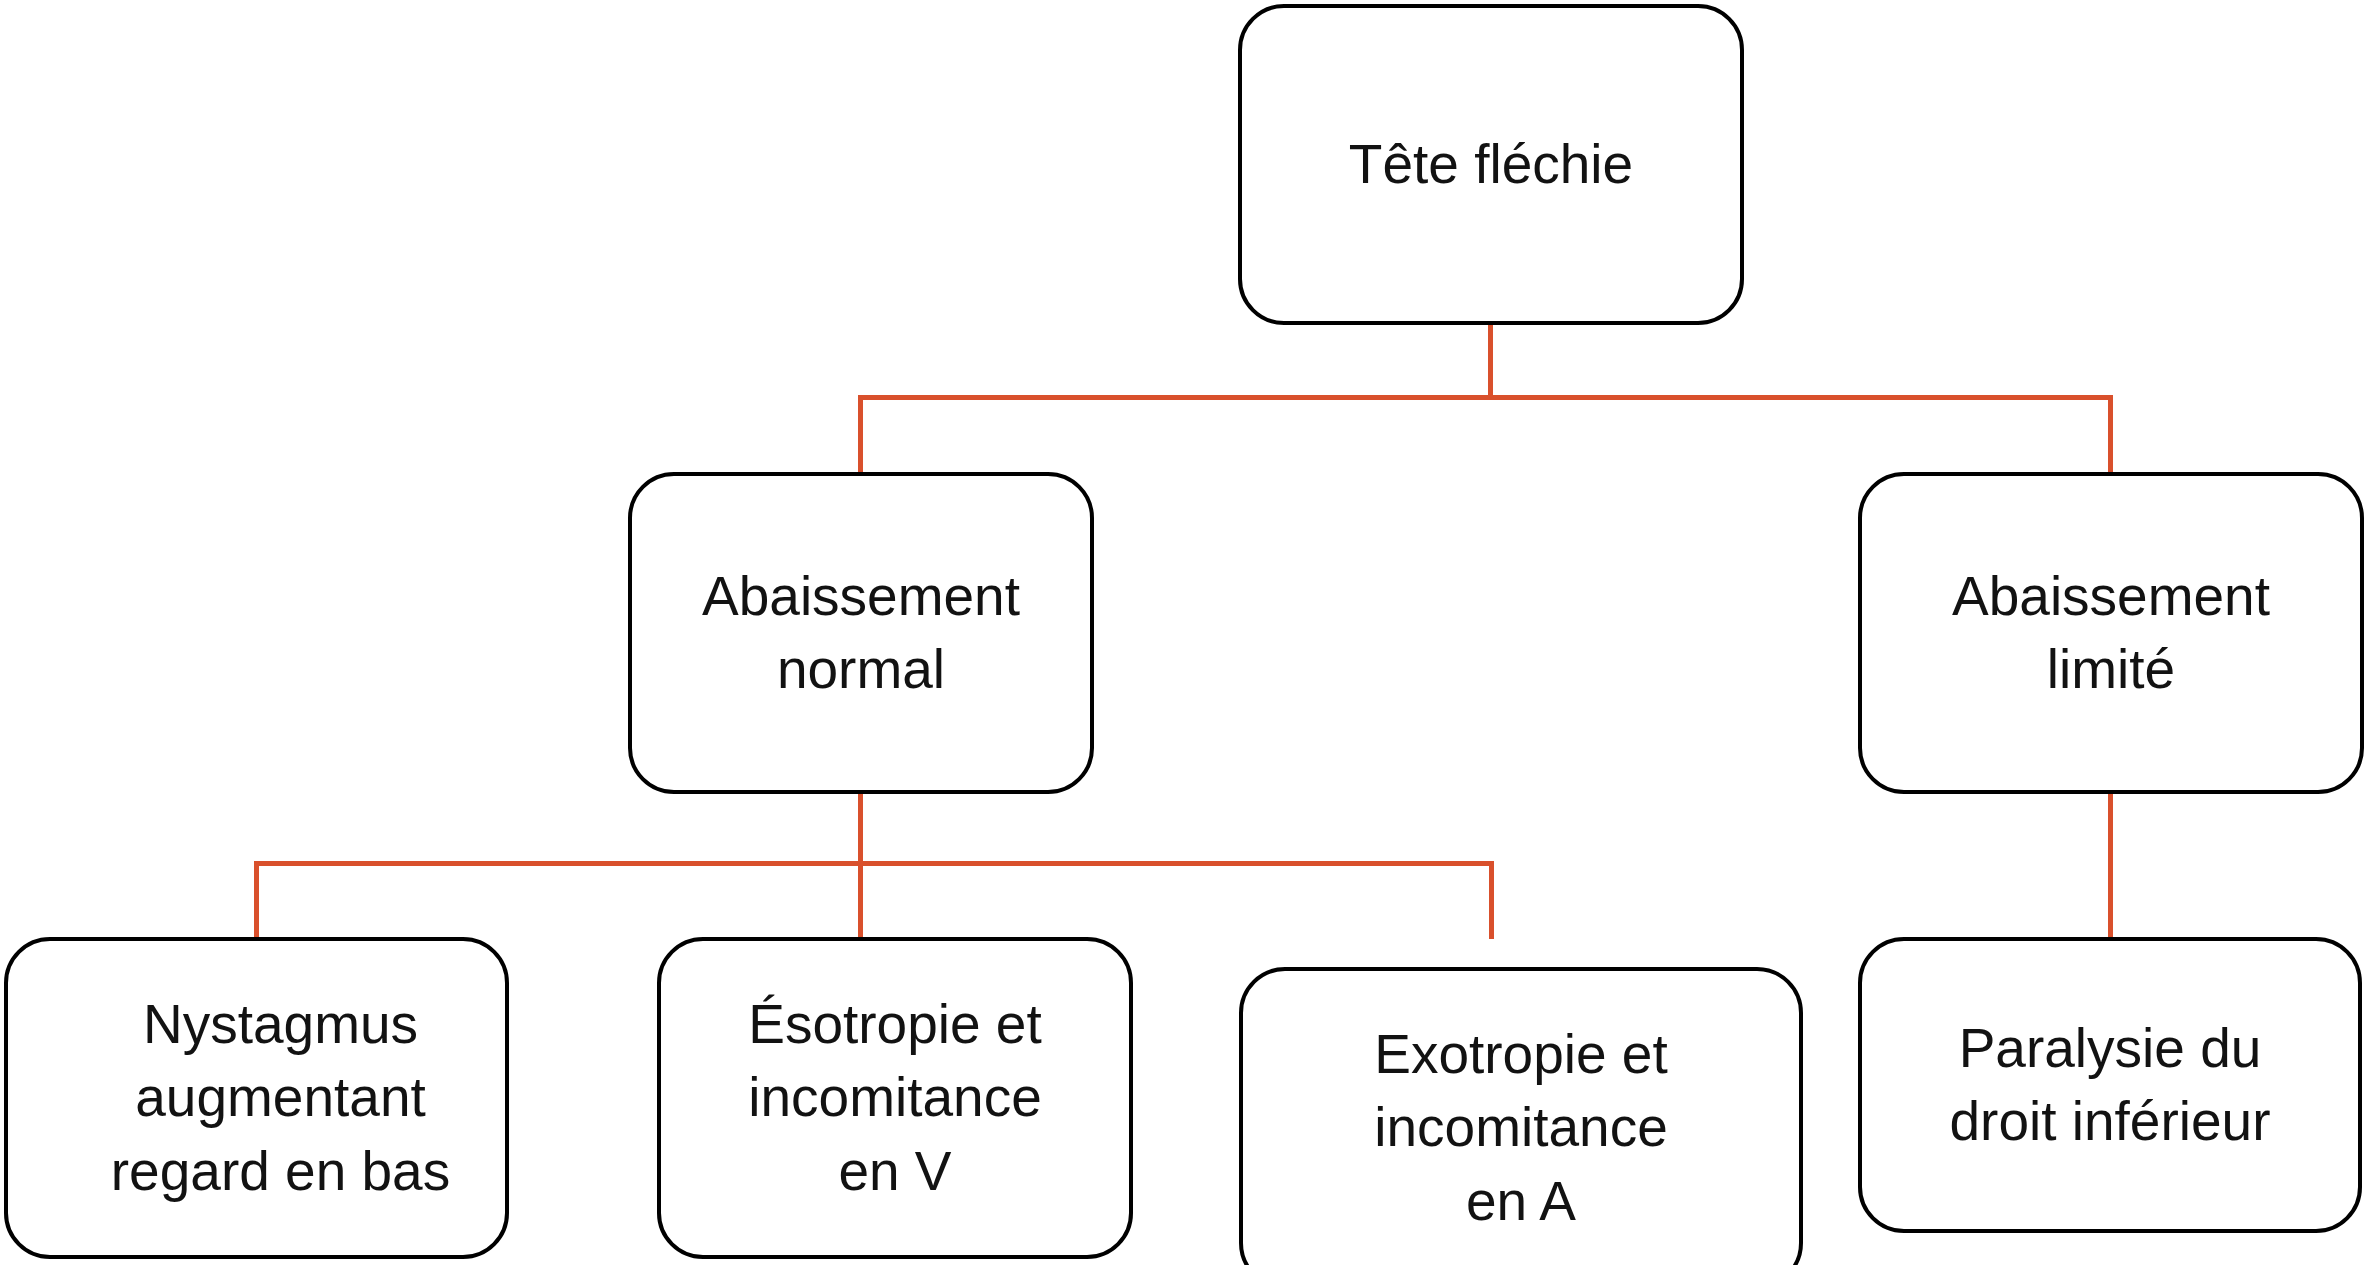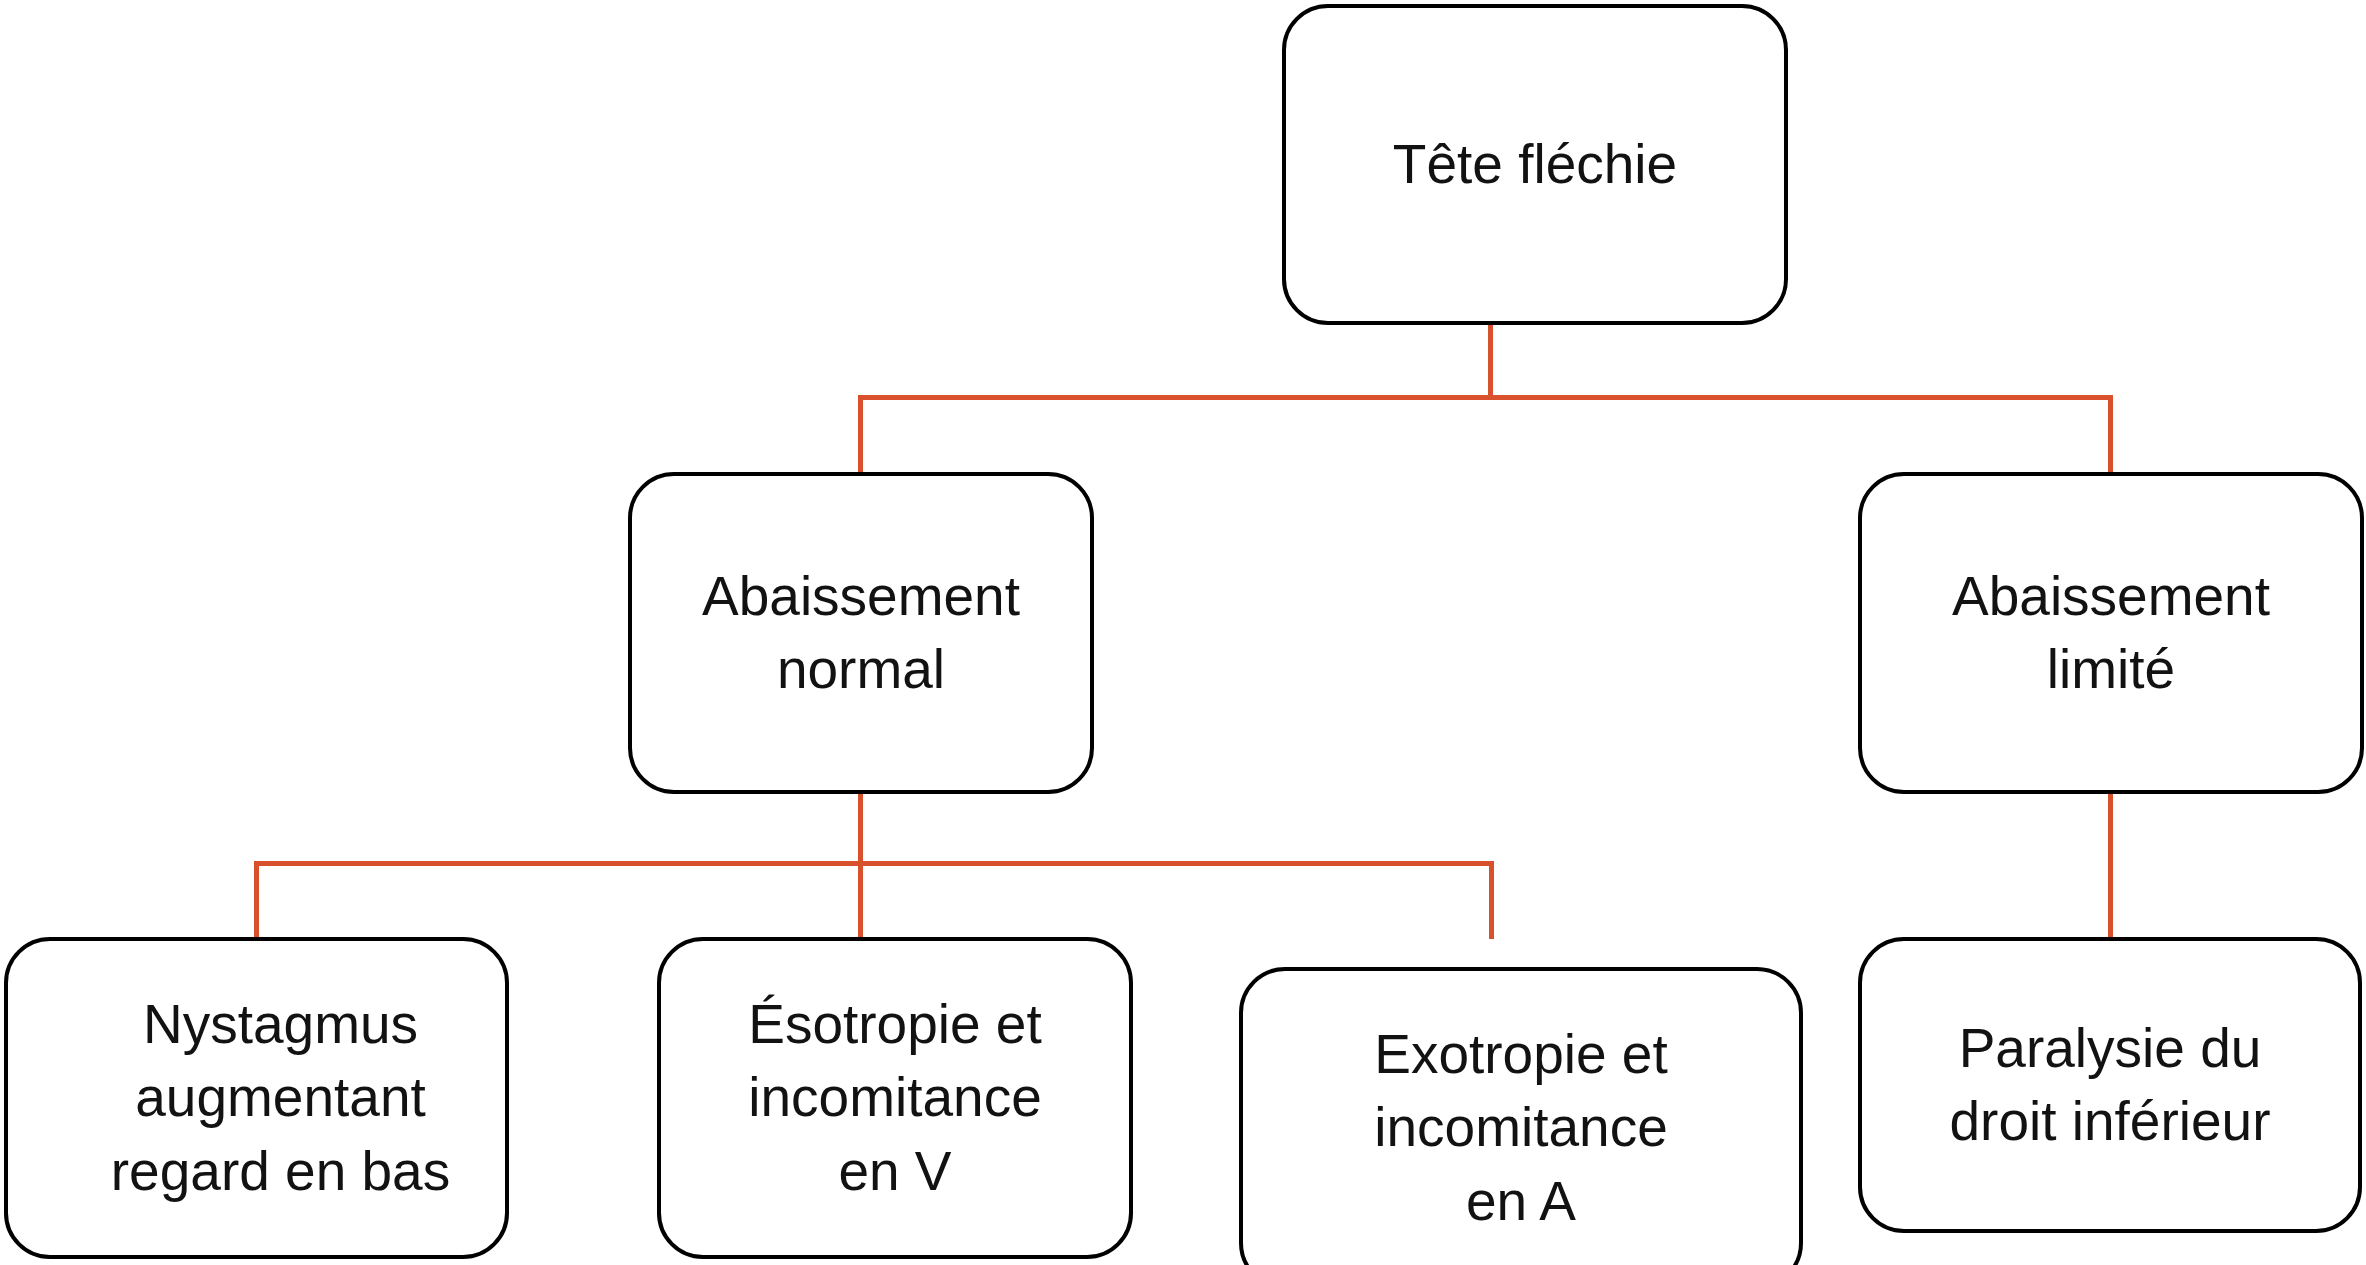--- a/index.html
+++ b/index.html
@@ -30,21 +30,21 @@
     z-index: 2;
   }
 
   .connector {
     position: absolute;
     background: var(--connector-color, #d9502c);
     z-index: 1;
   }
 
   
-  #node-root       { left: 1238px; top: 4px;   width: 506px; height: 321px; margin-left: 44px; }
+  #node-root       { left: 1238px; top: 4px;   width: 506px; height: 321px; }
   
   #node-normal     { left: 628px;  top: 472px; width: 466px; height: 322px; }
   #node-limite     { left: 1858px; top: 472px; width: 506px; height: 322px; }
   
   #node-nystagmus  { left: 4px;    top: 937px; width: 505px; height: 322px; padding-left: 48px; }
   #node-esotropie  { left: 617px;  top: 937px; width: 476px; height: 322px; margin-left: 40px; }
   #node-exotropie  { left: 1239px; top: 967px; width: 564px; height: 322px; }
   #node-paralysie  { left: 1858px; top: 937px; width: 504px; height: 296px; }
 
   

